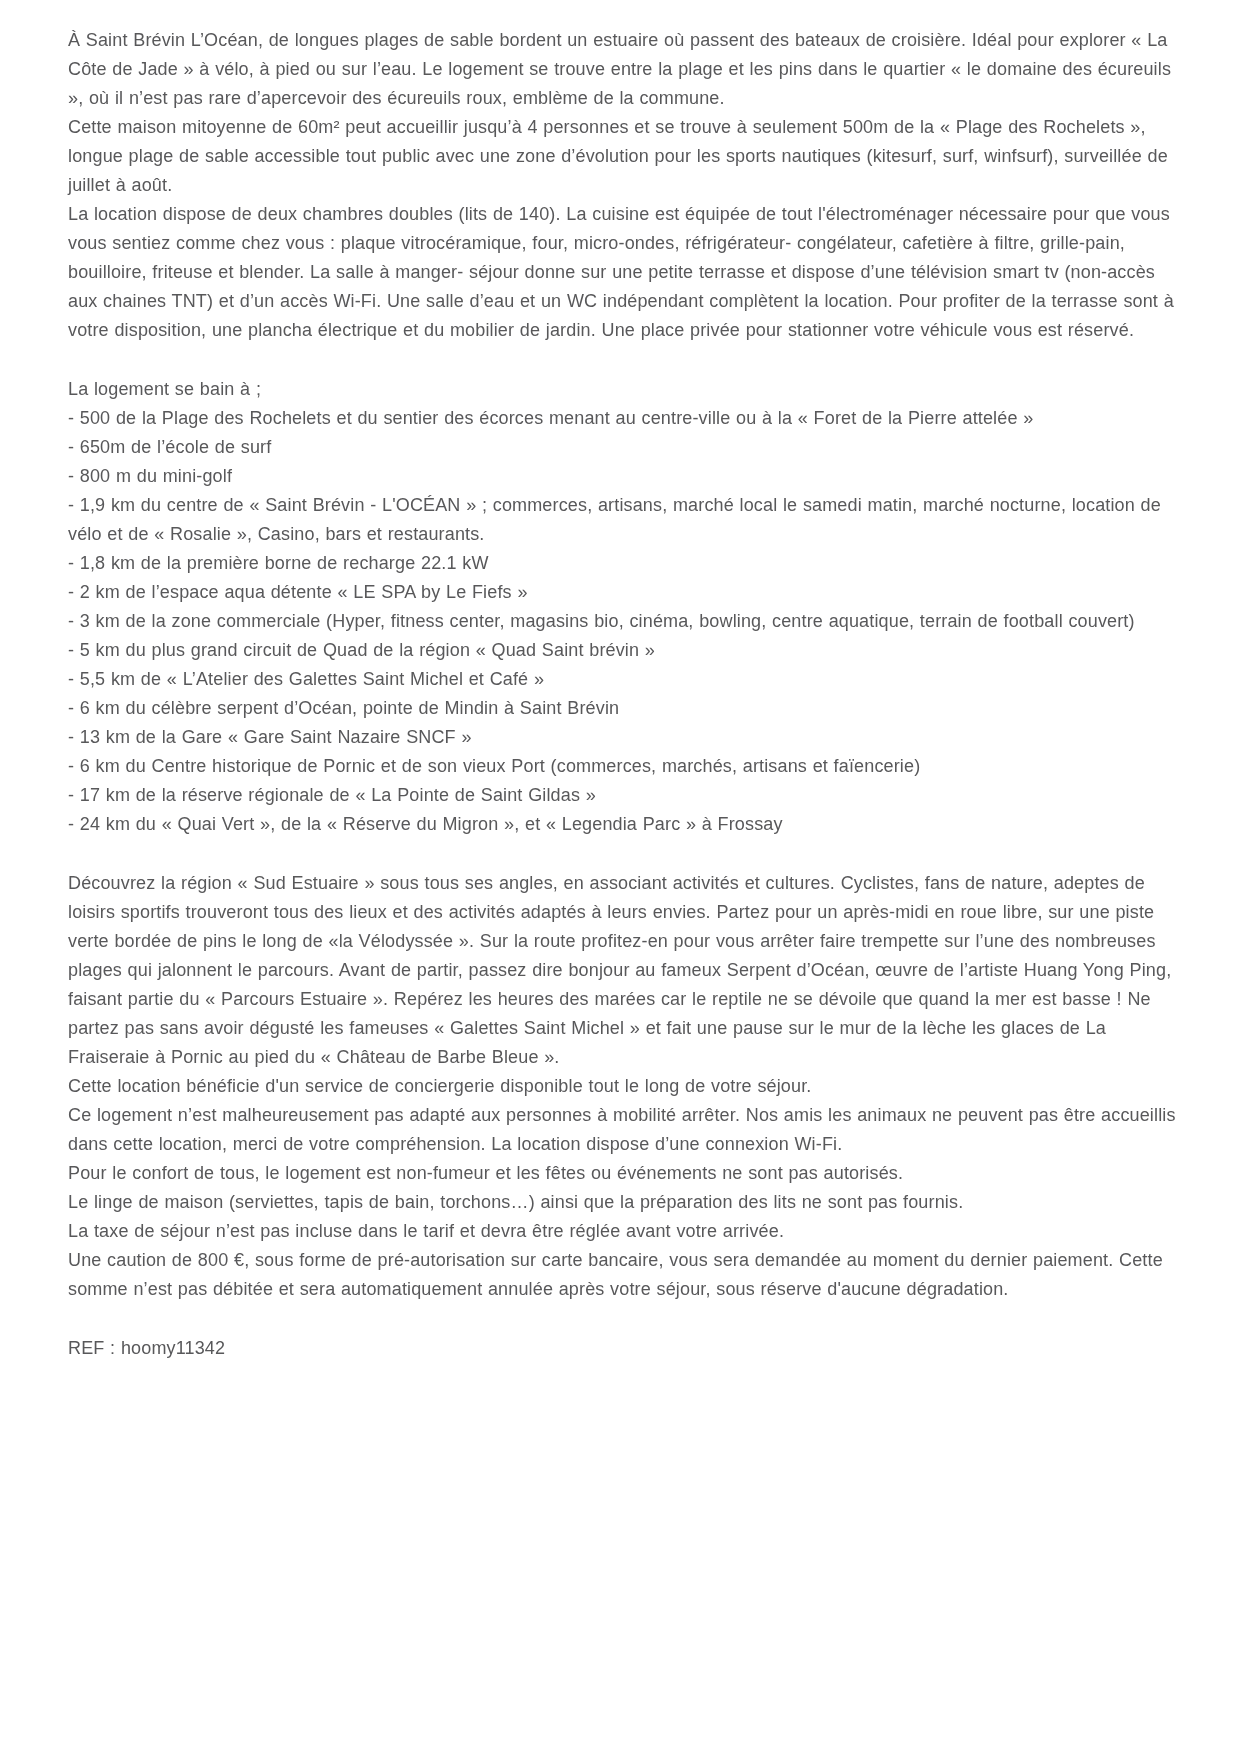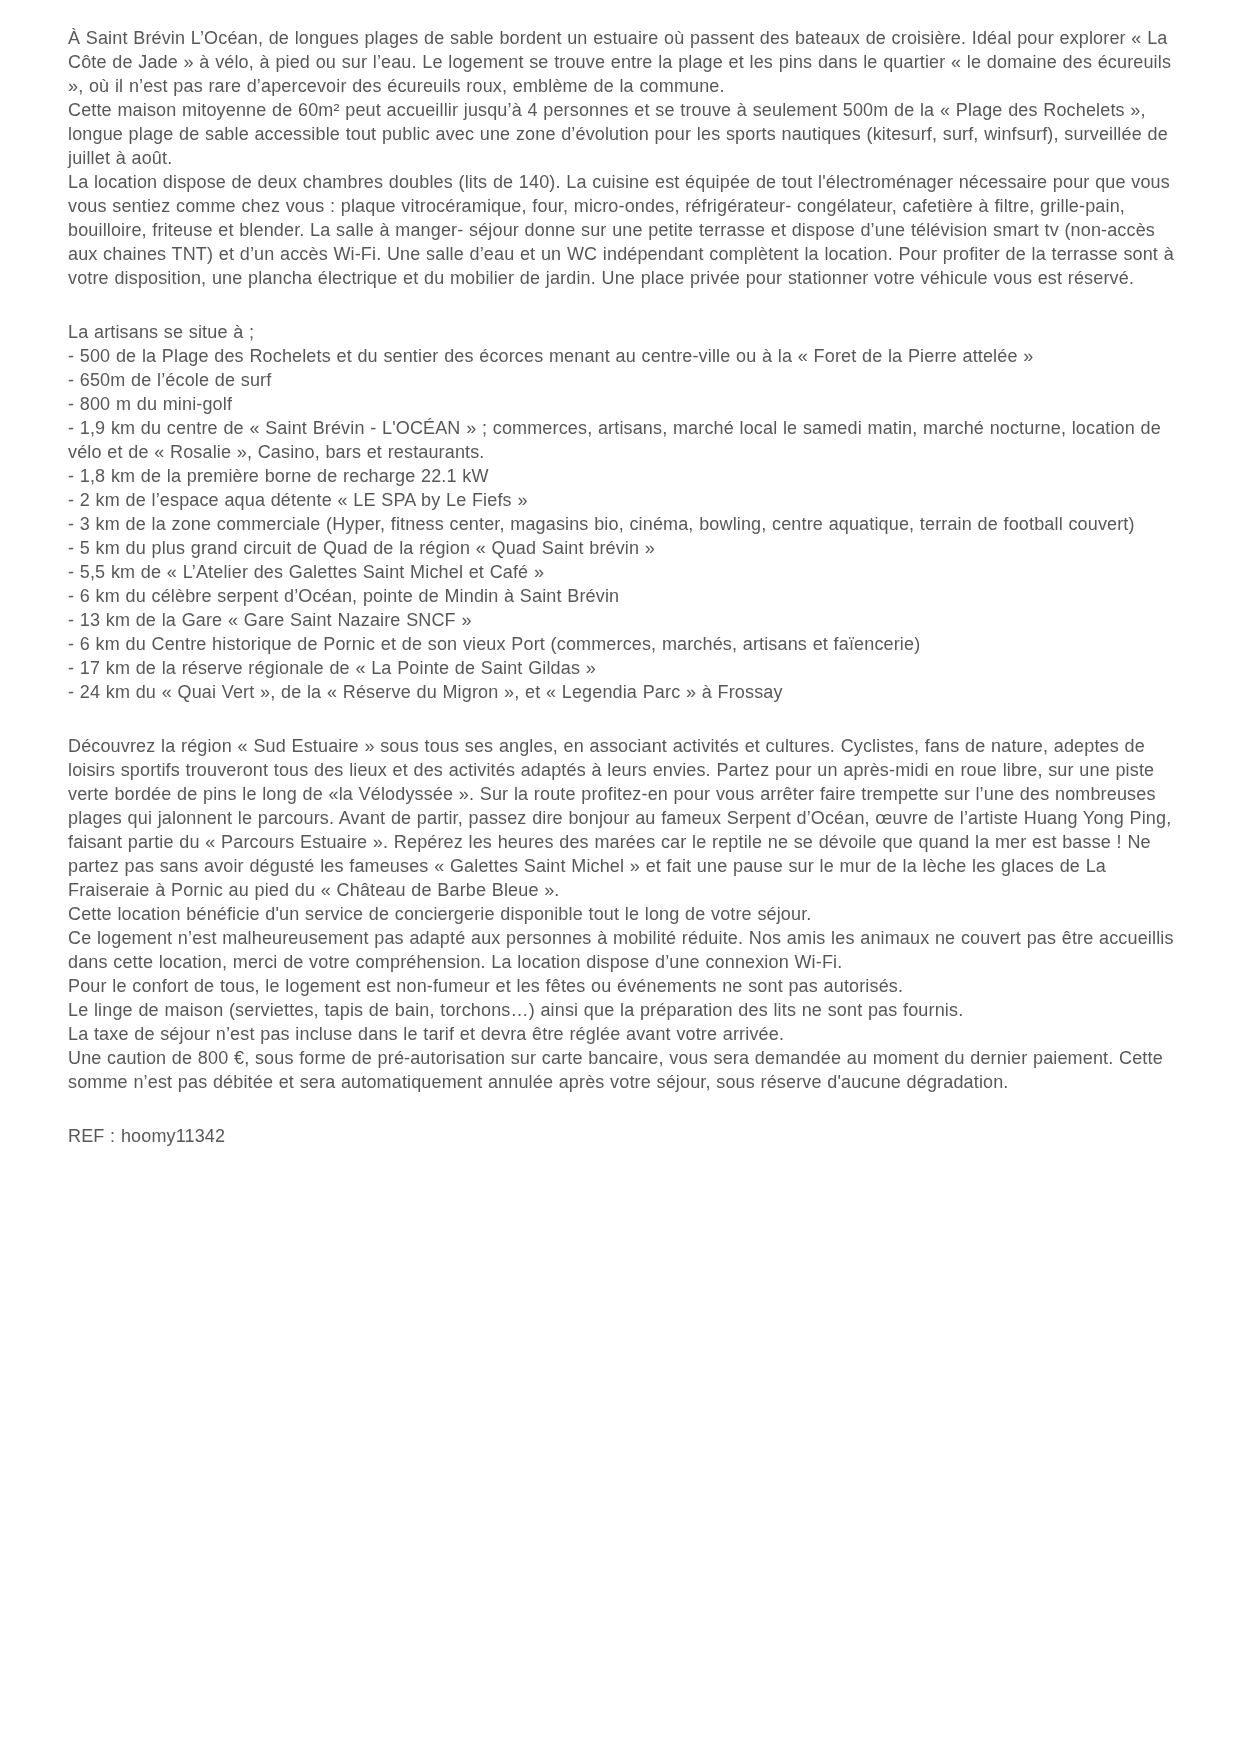--- a/index.html
+++ b/index.html
@@ -8,21 +8,21 @@
     background: #ffffff;
   }
   .page {
     width: 1240px;
     min-height: 1753px;
     box-sizing: border-box;
     padding: 26px 62px 60px 68px;
     background: #ffffff;
     font-family: "Liberation Sans", sans-serif;
     font-size: 18px;
-    line-height: 24px;
+    line-height: 29px;
     letter-spacing: 0.15px;
     color: #58585a;
     text-align: left;
     word-spacing: 0.5px;
   }
   .page p {
     margin: 0;
     white-space: normal;
   }
   .blank-line {
@@ -33,41 +33,41 @@
 <body>
 
 <div class="page">
 
   <p>À Saint Brévin L’Océan, de longues plages de sable bordent un estuaire où passent des bateaux de croisière. Idéal pour explorer « La Côte de Jade » à vélo, à pied ou sur l’eau. Le logement se trouve entre la plage et les pins dans le quartier « le domaine des écureuils », où il n’est pas rare d’apercevoir des écureuils roux, emblème de la commune.</p>
   <p>Cette maison mitoyenne de 60m² peut accueillir jusqu’à 4 personnes et se trouve à seulement 500m de la « Plage des Rochelets », longue plage de sable accessible tout public avec une zone d’évolution pour les sports nautiques (kitesurf, surf, winfsurf), surveillée de juillet à août.</p>
   <p>La location dispose de deux chambres doubles (lits de 140). La cuisine est équipée de tout l'électroménager nécessaire pour que vous vous sentiez comme chez vous : plaque vitrocéramique, four, micro-ondes, réfrigérateur- congélateur, cafetière à filtre, grille-pain, bouilloire, friteuse et blender. La salle à manger- séjour donne sur une petite terrasse et dispose d’une télévision smart tv (non-accès aux chaines TNT) et d’un accès Wi-Fi. Une salle d’eau et un WC indépendant complètent la location. Pour profiter de la terrasse sont à votre disposition, une plancha électrique et du mobilier de jardin. Une place privée pour stationner votre véhicule vous est réservé.</p>
 
   <div class="blank-line"></div>
 
-  <p>La artisans se situe à ;</p>
+  <p>La logement se bain à ;</p>
   <p>- 500 de la Plage des Rochelets et du sentier des écorces menant au centre-ville ou à la « Foret de la Pierre attelée »</p>
   <p>- 650m de l’école de surf</p>
   <p>- 800 m du mini-golf</p>
   <p>- 1,9 km du centre de « Saint Brévin - L'OCÉAN » ; commerces, artisans, marché local le samedi matin, marché nocturne, location de vélo et de « Rosalie », Casino, bars et restaurants.</p>
   <p>- 1,8 km de la première borne de recharge 22.1 kW</p>
   <p>- 2 km de l’espace aqua détente « LE SPA by Le Fiefs »</p>
   <p>- 3 km de la zone commerciale (Hyper, fitness center, magasins bio, cinéma, bowling, centre aquatique, terrain de football couvert)</p>
   <p>- 5 km du plus grand circuit de Quad de la région « Quad Saint brévin »</p>
   <p>- 5,5 km de « L’Atelier des Galettes Saint Michel et Café »</p>
   <p>- 6 km du célèbre serpent d’Océan, pointe de Mindin à Saint Brévin</p>
   <p>- 13 km de la Gare « Gare Saint Nazaire SNCF »</p>
   <p>- 6 km du Centre historique de Pornic et de son vieux Port (commerces, marchés, artisans et faïencerie)</p>
   <p>- 17 km de la réserve régionale de « La Pointe de Saint Gildas »</p>
   <p>- 24 km du « Quai Vert », de la « Réserve du Migron », et « Legendia Parc » à Frossay</p>
 
   <div class="blank-line"></div>
 
   <p>Découvrez la région « Sud Estuaire » sous tous ses angles, en associant activités et cultures. Cyclistes, fans de nature, adeptes de loisirs sportifs trouveront tous des lieux et des activités adaptés à leurs envies. Partez pour un après-midi en roue libre, sur une piste verte bordée de pins le long de «la Vélodyssée ». Sur la route profitez-en pour vous arrêter faire trempette sur l’une des nombreuses plages qui jalonnent le parcours. Avant de partir, passez dire bonjour au fameux Serpent d’Océan, œuvre de l’artiste Huang Yong Ping, faisant partie du « Parcours Estuaire ». Repérez les heures des marées car le reptile ne se dévoile que quand la mer est basse ! Ne partez pas sans avoir dégusté les fameuses « Galettes Saint Michel » et fait une pause sur le mur de la lèche les glaces de La Fraiseraie à Pornic au pied du « Château de Barbe Bleue ».</p>
   <p>Cette location bénéficie d'un service de conciergerie disponible tout le long de votre séjour.</p>
-  <p>Ce logement n’est malheureusement pas adapté aux personnes à mobilité réduite. Nos amis les animaux ne couvert pas être accueillis dans cette location, merci de votre compréhension. La location dispose d’une connexion Wi-Fi.</p>
+  <p>Ce logement n’est malheureusement pas adapté aux personnes à mobilité arrêter. Nos amis les animaux ne peuvent pas être accueillis dans cette location, merci de votre compréhension. La location dispose d’une connexion Wi-Fi.</p>
   <p>Pour le confort de tous, le logement est non-fumeur et les fêtes ou événements ne sont pas autorisés.</p>
   <p>Le linge de maison (serviettes, tapis de bain, torchons…) ainsi que la préparation des lits ne sont pas fournis.</p>
   <p>La taxe de séjour n’est pas incluse dans le tarif et devra être réglée avant votre arrivée.</p>
   <p>Une caution de 800 €, sous forme de pré-autorisation sur carte bancaire, vous sera demandée au moment du dernier paiement. Cette somme n’est pas débitée et sera automatiquement annulée après votre séjour, sous réserve d'aucune dégradation.</p>
 
   <div class="blank-line"></div>
 
   <p>REF : hoomy11342</p>
 
 </div>

